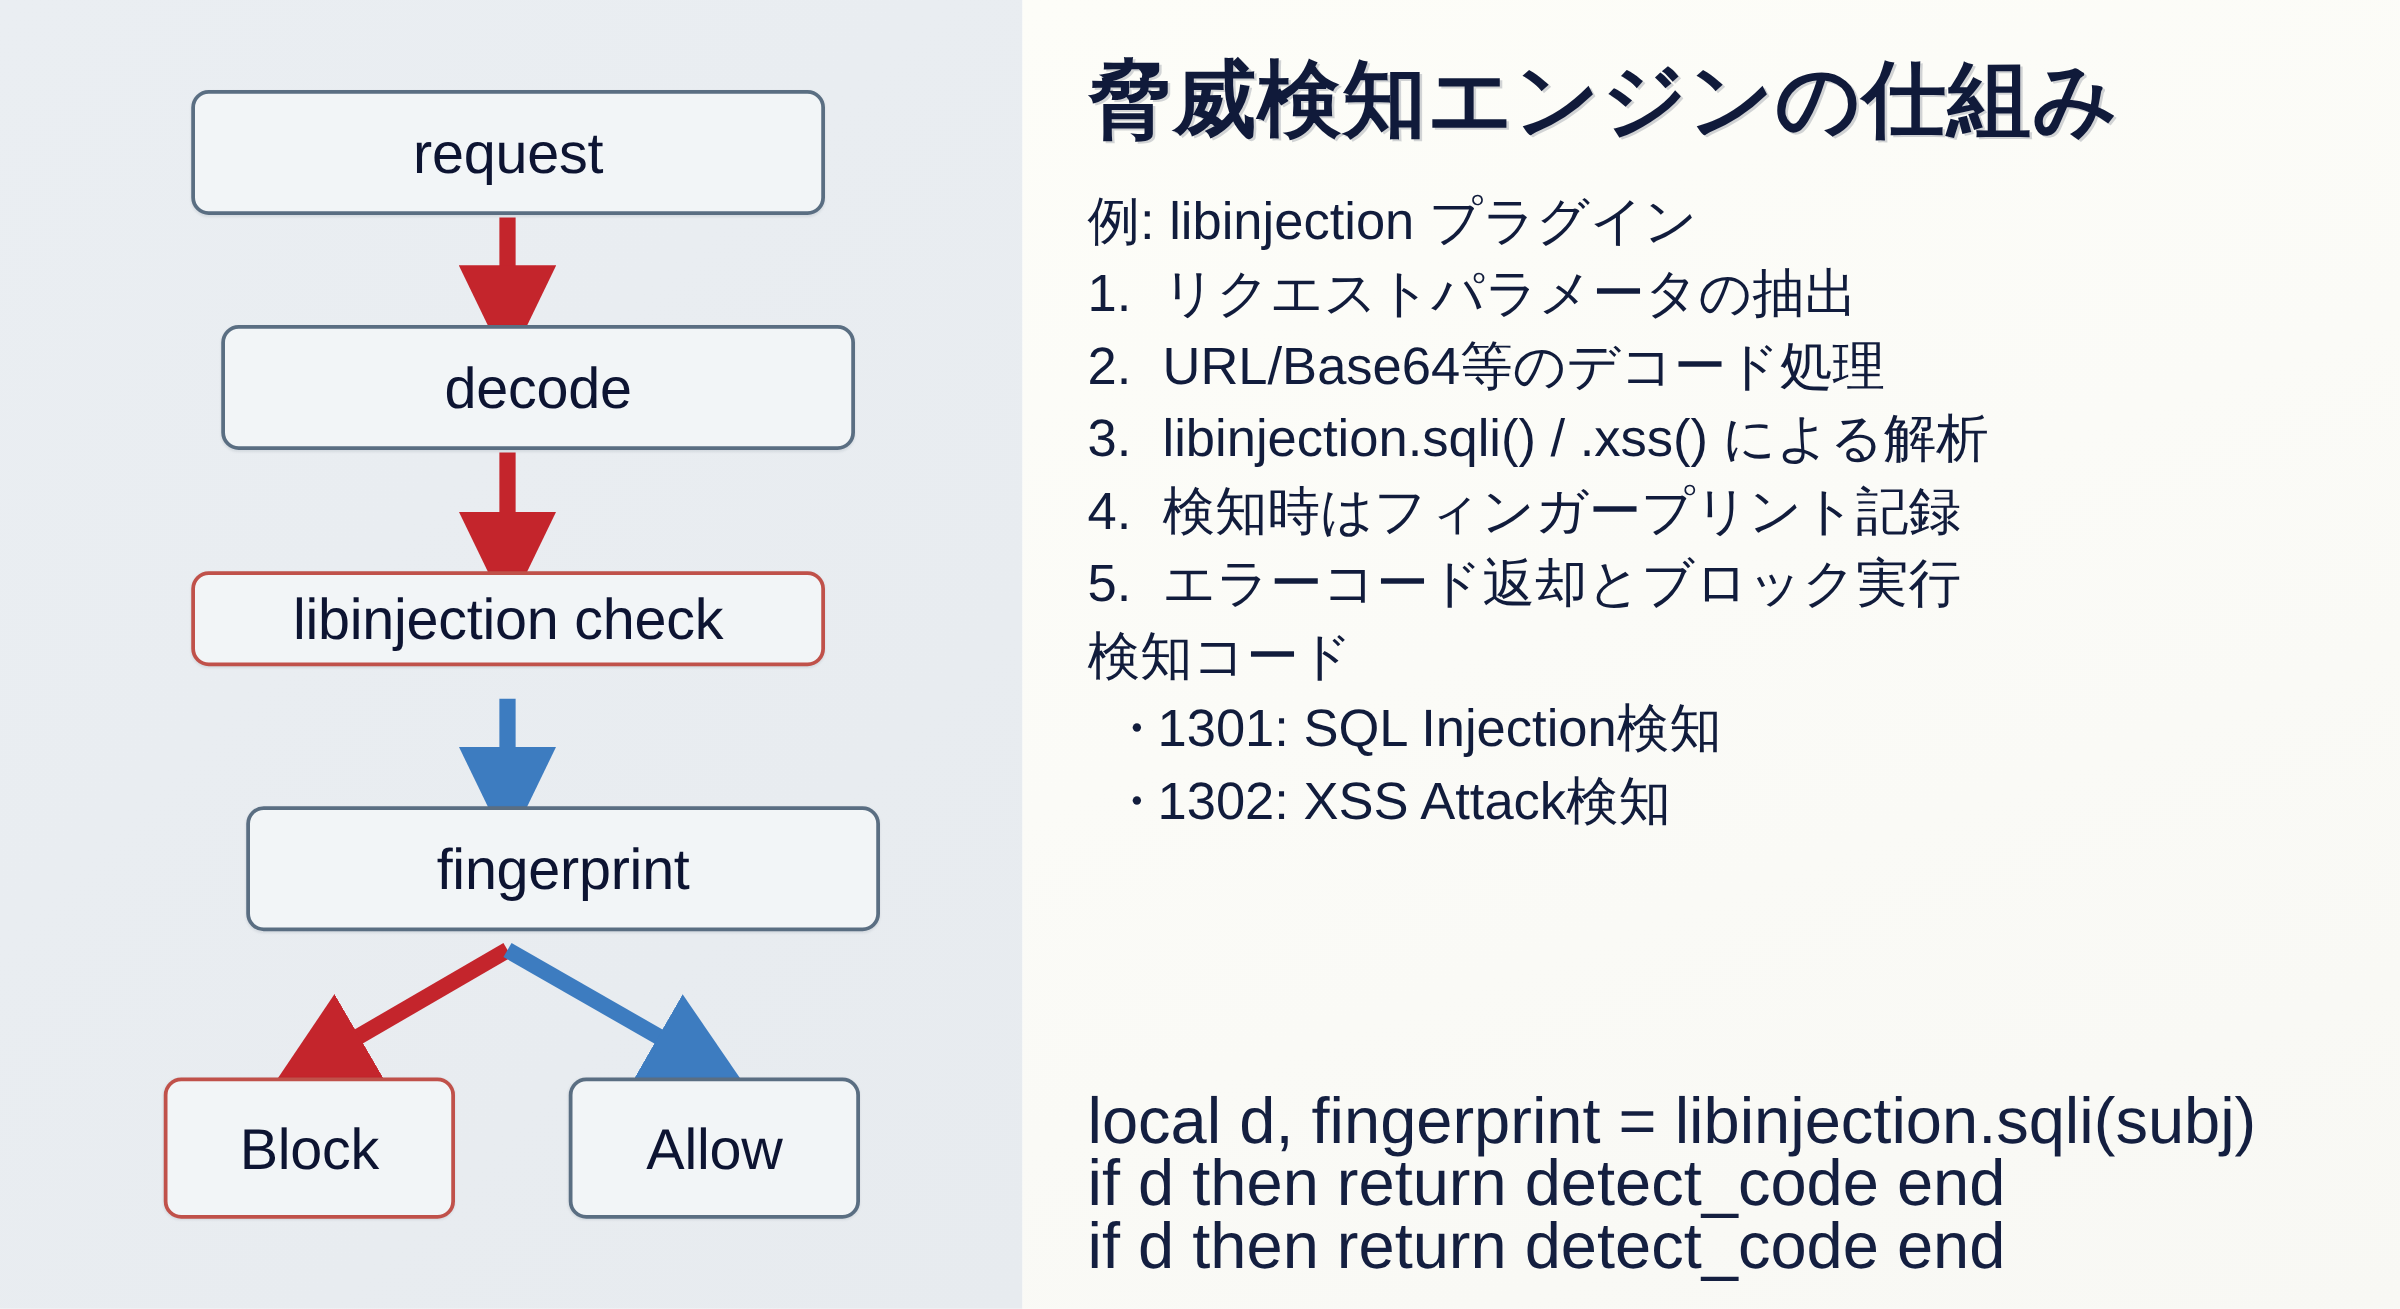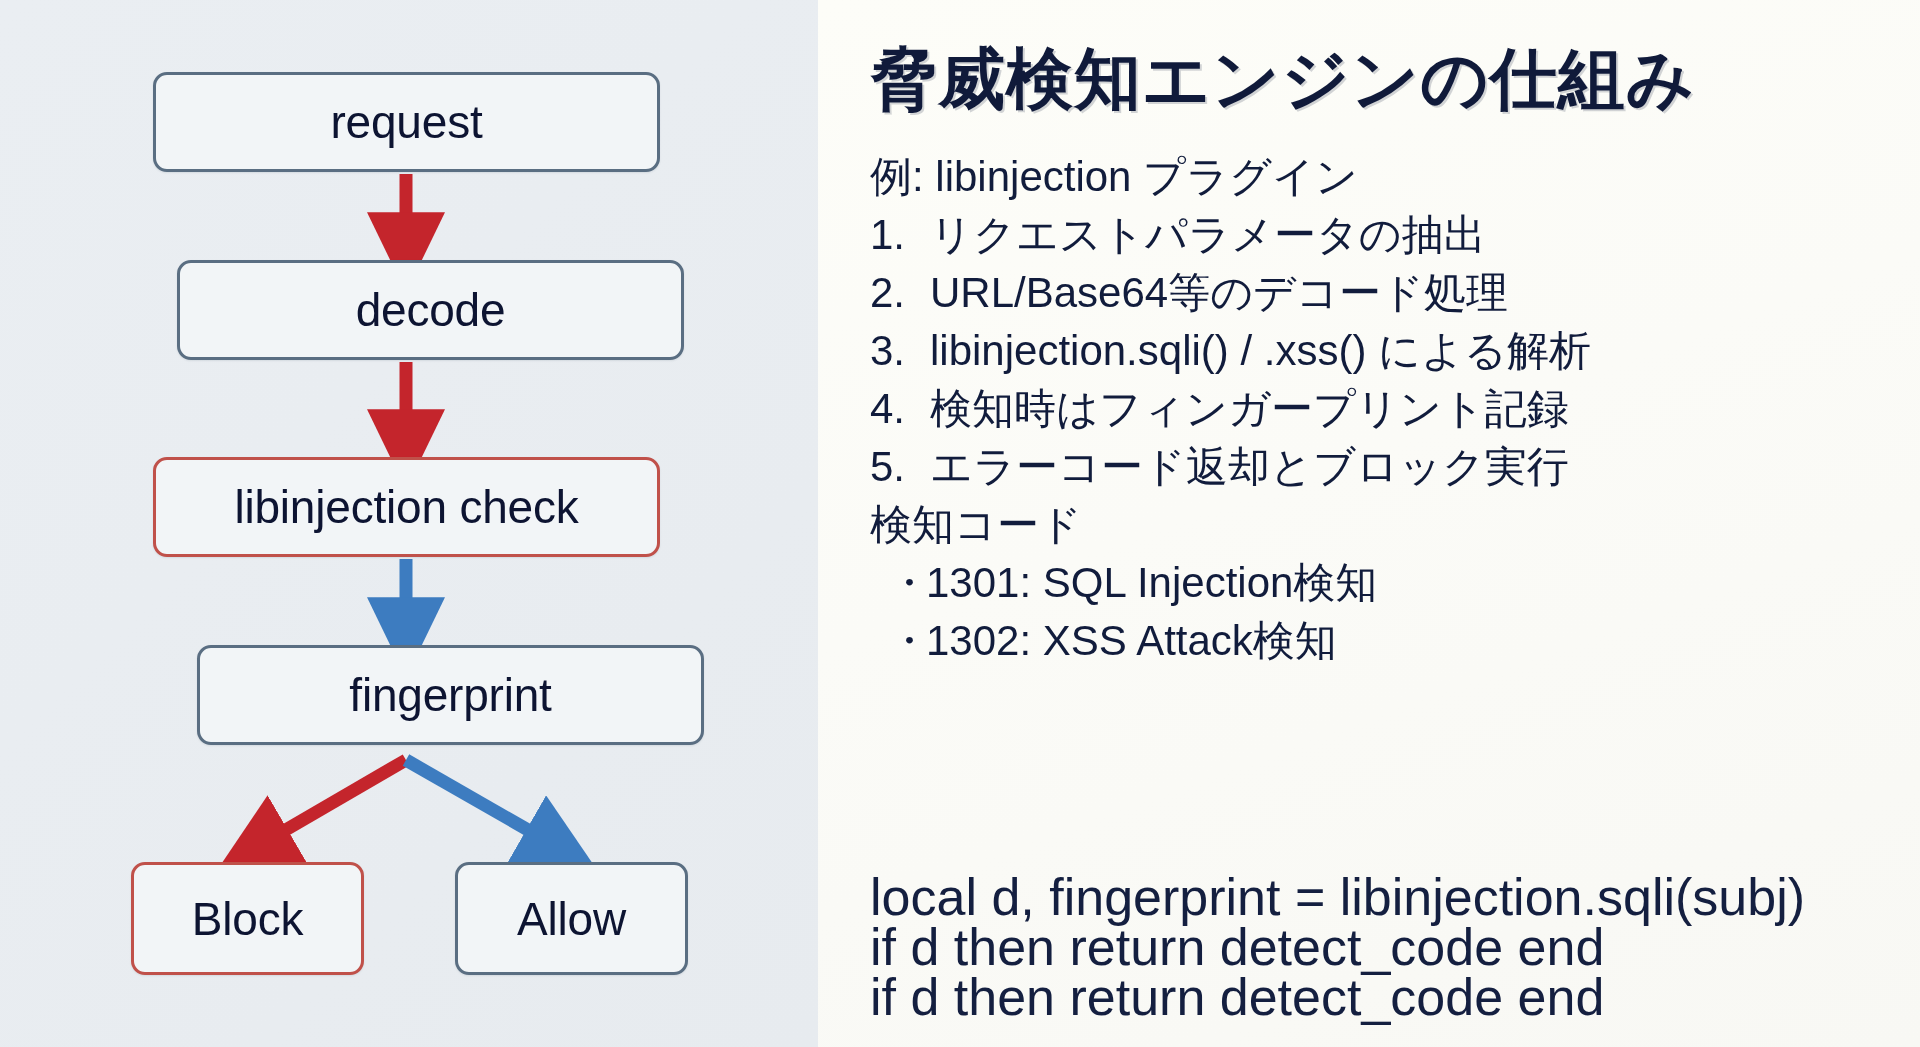--- a/index.html
+++ b/index.html
@@ -51,21 +51,21 @@
     color: #0d1432;
     font-size: 46px;
     font-weight: 400;
     letter-spacing: -0.2px;
     white-space: nowrap;
     line-height: 1;
   }
 
   #node-request     { left:153px; top:72px;  width:507px; height:100px; }
   #node-decode      { left:153px; top:260px; width:507px; height:100px;margin-left:24px; }
-  #node-libinj      { left:153px; top:457px; width:507px; height:100px; }
+  #node-libinj      { left:153px; top:457px; width:507px; height:76px; }
   #node-fingerprint { left:153px; top:645px; width:507px; height:100px;margin-left:44px; }
   #node-block       { left:131px; top:862px; width:233px; height:113px; }
   #node-allow       { left:455px; top:862px; width:233px; height:113px; }
 
   
   #right-panel {
     position: relative;
     width: 1102px;
     height: 1047px;
     background: linear-gradient(160deg, #fdfdf8 0%, #fbfbf7 45%, #f8f8f4 100%);

